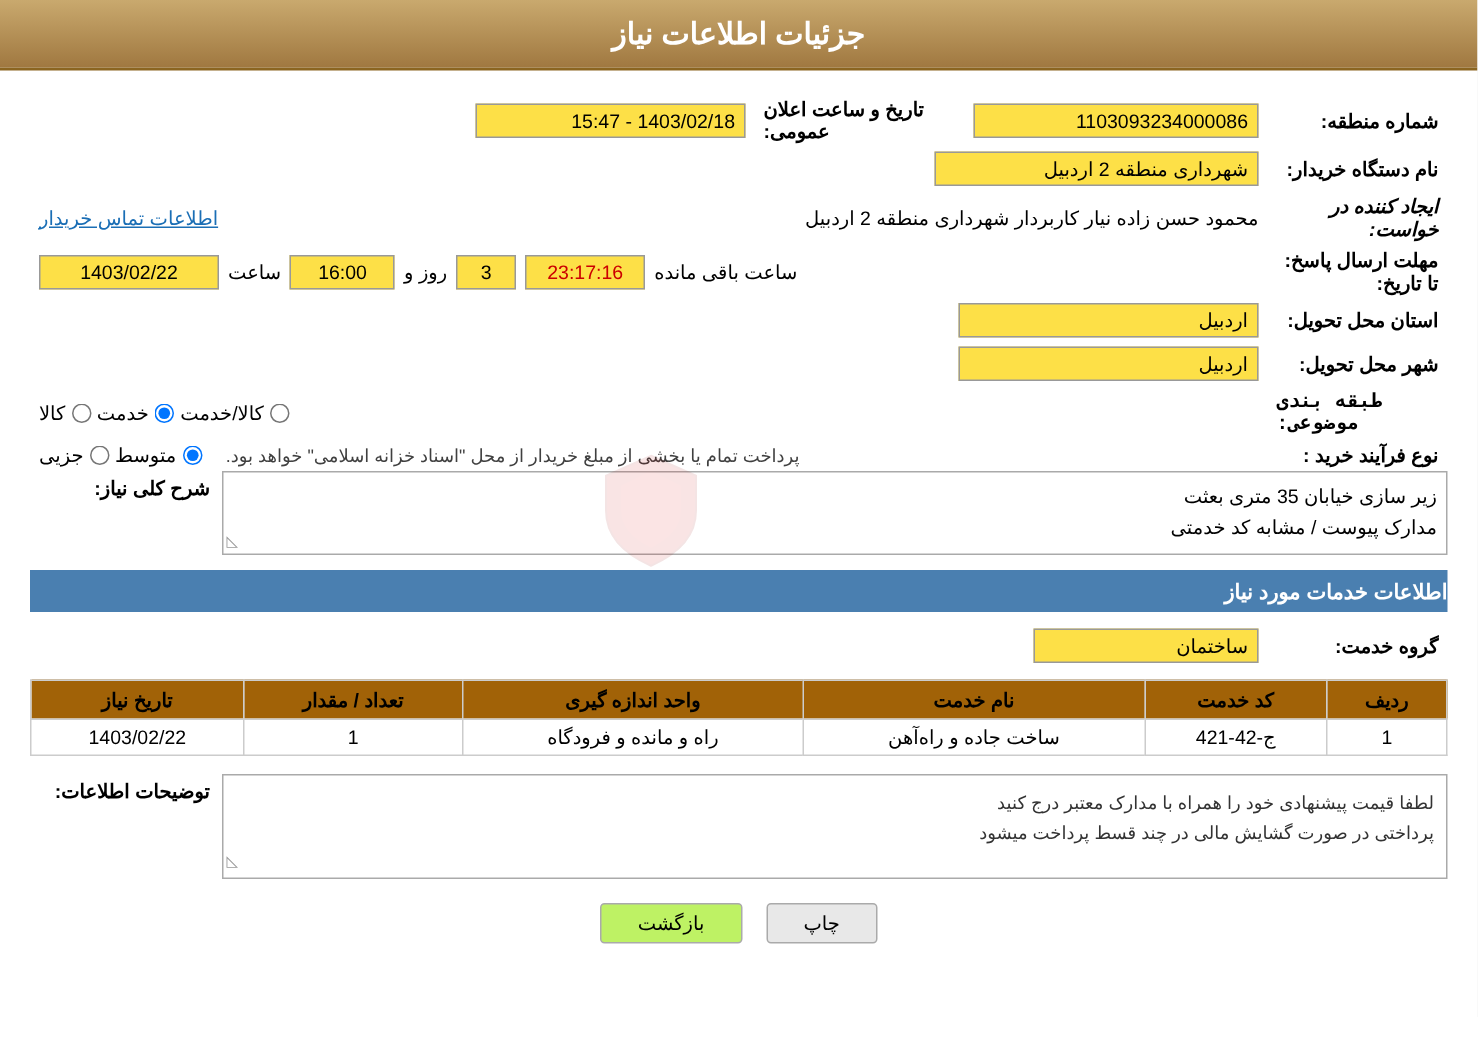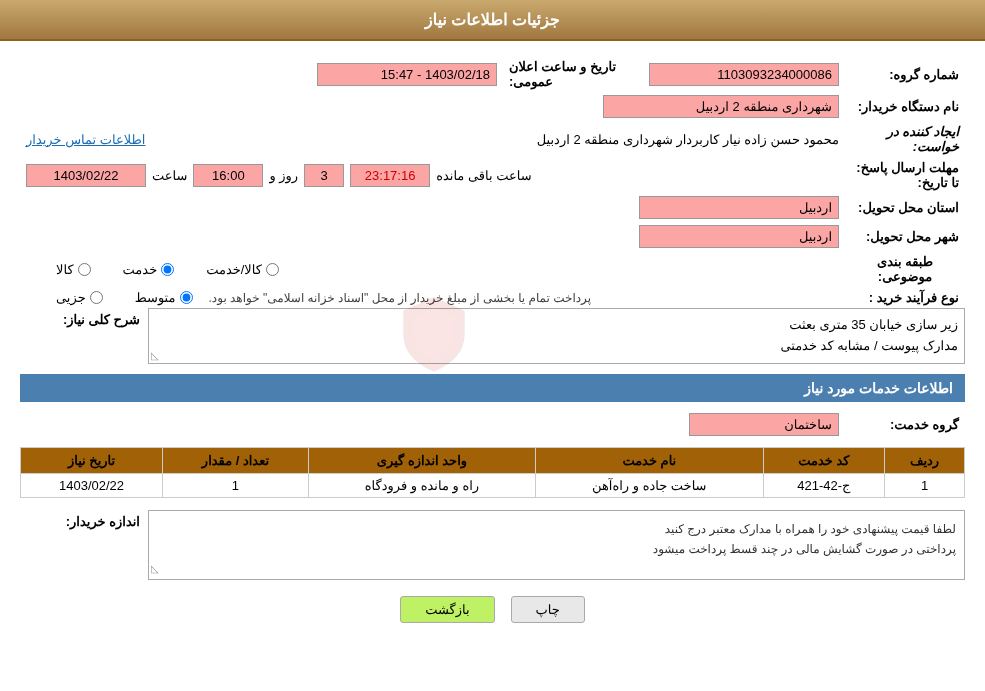--- a/index.html
+++ b/index.html
@@ -12,39 +12,38 @@
     .page-wrapper {
       width: 985px;
       min-height: 691px;
       background: #fff;
       padding: 0;
     }
     .header-bar {
       background: linear-gradient(to bottom, #c9a96e, #a07840);
       color: #fff;
       text-align: center;
-      font-size: 16px;
+      font-size: 20px;
       font-weight: bold;
       padding: 10px 0;
       border-bottom: 2px solid #8b6520;
     }
     .content {
       padding: 15px 20px;
     }
     .link-blue {
       color: #1a6eb5;
       text-decoration: underline;
       cursor: pointer;
     }
     .radio-group {
       display: flex;
-      gap: 32px;
+      gap: 4px;
       align-items: center;
       flex-direction: row-reverse;
-      margin-left: 30px;
     }
     .radio-item {
       display: flex;
       align-items: center;
       gap: 4px;
       flex-direction: row-reverse;
     }
     .small-note {
       font-size: 12px;
       color: #555;
@@ -115,71 +114,71 @@
     .btn-print {
       background: #e8e8e8;
     }
     .btn-back {
       background: #bef264;
     }
     
     .section-title {
       background: #4a7fb0;
       color: #fff;
-      padding: 6px 12px;
+      padding: 6px 0;
       font-weight: bold;
       font-size: 14px;
       margin: 10px 0 8px 0;
       text-align: right;
     }
     table.layout {
       width: 100%;
       border-collapse: collapse;
     }
     table.layout td {
       padding: 3px 6px;
       vertical-align: middle;
     }
     .border-box {
       border: 1px solid #999;
       padding: 3px 6px;
       display: inline-block;
-      background: #fca5a5;
+      background: #fde047;
       min-height: 22px;
     }
   </style>
 </head>
 <body>
 
 <div class="page-wrapper">
 
   <div class="header-bar">
     <span>جزئیات اطلاعات نیاز</span>
   </div>
 
   <div class="content">
 
     <table class="layout">
 
       <tbody>
           <tr>
-        <td style="width:120px; text-align:right; font-weight:bold;">شماره گروه:</td>
+        <td style="width:120px; text-align:right; font-weight:bold;">شماره منطقه:</td>
         <td style="width:200px;">
           <span class="border-box" style="width:190px; display:block;">1103093234000086</span>
         </td>
         <td style="width:140px; text-align:left; font-weight:bold;">تاریخ و ساعت اعلان عمومی:</td>
         <td>
           <span class="border-box" style="width:180px; display:block;">1403/02/18 - 15:47</span>
         </td>
       </tr>
 
       <tr>
         <td style="text-align:right; font-weight:bold;">نام دستگاه خریدار:</td>
         <td colspan="3">
-          <span class="border-box" style="width:236px; display:block;">شهرداری منطقه 2 اردبیل</span>
+          <span class="border-box" style="width:216px; display:block;">شهرداری منطقه 2 اردبیل</span>
         </td>
       </tr>
 
       <tr>
         <td style="text-align:right; font-weight:bold;font-style:italic;">ایجاد کننده در خواست:</td>
         <td colspan="2">
           <span>محمود حسن زاده نیار کاربردار شهرداری منطقه 2 اردبیل</span>
         </td>
         <td style="text-align:left;">
           <span class="link-blue">اطلاعات تماس خریدار</span>
@@ -209,21 +208,21 @@
       </tr>
 
       <tr>
         <td style="text-align:right; font-weight:bold;">شهر محل تحویل:</td>
         <td colspan="3">
           <span class="border-box" style="width:200px; display:block;">اردبیل</span>
         </td>
       </tr>
 
       <tr>
-        <td style="text-align:center; font-weight:bold;">طبقه بندی موضوعی:</td>
+        <td style="text-align:left; font-weight:bold;font-family:Liberation Mono, monospace;">طبقه بندی موضوعی:</td>
         <td colspan="3">
           <div class="radio-group">
             <div class="radio-item">
               <span>کالا</span>
               <input type="radio" name="category" style="">
             </div>
             <div class="radio-item">
               <span>خدمت</span>
               <input type="radio" name="category" checked="" style="">
             </div>
@@ -306,21 +305,21 @@
           <td>ج-42-421</td>
           <td>ساخت جاده و راه‌آهن</td>
           <td>راه و مانده و فرودگاه</td>
           <td>1</td>
           <td>1403/02/22</td>
         </tr>
       </tbody>
     </table>
 
     <div style="display:flex; align-items:flex-start; margin-top:12px; flex-direction:row-reverse; gap:8px;">
-      <div style="font-weight:bold; min-width:120px; text-align:right; padding-top:4px;">اندازه خریدار:</div>
+      <div style="font-weight:bold; min-width:120px; text-align:right; padding-top:4px;">توضیحات اطلاعات:</div>
       <div style="flex:1; position:relative;">
         <div class="buyer-desc">
           <div style="white-space:pre-line;">لطفا قیمت پیشنهادی خود را همراه با مدارک معتبر درج کنید
 پرداختی در صورت گشایش مالی در چند قسط پرداخت میشود</div>
           <div style="position:absolute; bottom:2px; left:2px; color:#999; font-size:10px;">◺</div>
         </div>
       </div>
     </div>
 
     <div class="btn-row">

